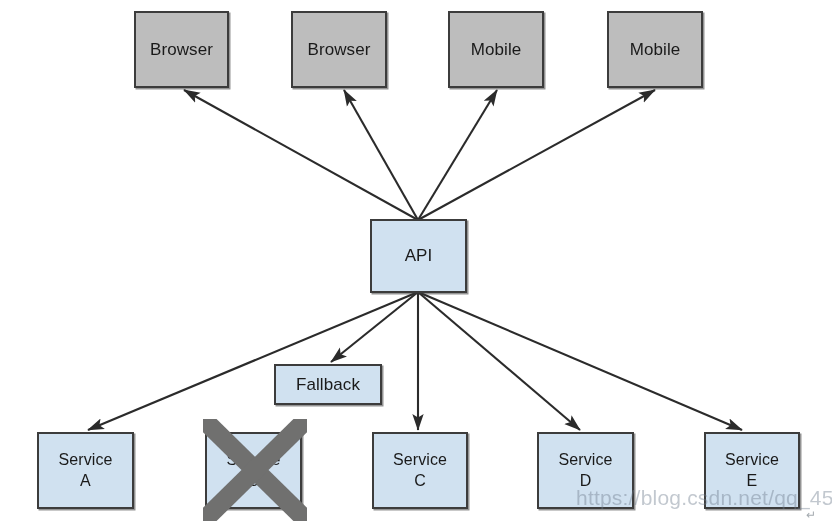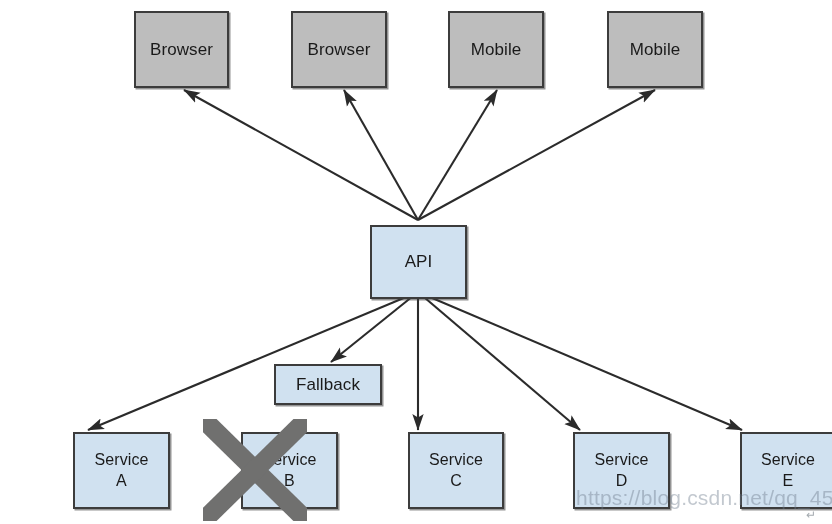--- a/index.html
+++ b/index.html
@@ -44,21 +44,21 @@
     background: #bdbdbd;
   }
   .node-blue {
     background: #d0e1f0;
   }
   .node .label-line {
     display: block;
     white-space: pre;
   }
   .font-17 { font-size: 17px; }
-  .font-16 { font-size: 16px; margin-left: 36px; }
+  .font-16 { font-size: 16px; }
 
   #cross-overlay {
     position: absolute;
     pointer-events: none;
   }
   #watermark {
     position: absolute;
     font-size: 21px;
     color: rgba(110,125,140,0.42);
     white-space: nowrap;
@@ -101,21 +101,21 @@
   <div class="node node-gray font-17" style="left: 291px; top: 11px; width: 96px; height: 77px;">
     <span class="label-line">Browser</span>
   </div>
   <div class="node node-gray font-17" style="left: 448px; top: 11px; width: 96px; height: 77px;">
     <span class="label-line">Mobile</span>
   </div>
   <div class="node node-gray font-17" style="left: 607px; top: 11px; width: 96px; height: 77px;">
     <span class="label-line">Mobile</span>
   </div>
 
-  <div class="node node-blue font-17" style="left: 370px; top: 225px; width: 97px; height: 74px;">
+  <div class="node node-blue font-17" style="left: 370px; top: 219px; width: 97px; height: 74px;">
     <span class="label-line">API</span>
   </div>
 
   <div class="node node-blue font-17" style="left: 274px; top: 364px; width: 108px; height: 41px;">
     <span class="label-line">Fallback</span>
   </div>
 
   <div class="node node-blue font-16" style="left: 37px; top: 432px; width: 97px; height: 77px;">
     <span class="label-line">Service</span>
     <span class="label-line">A</span>

